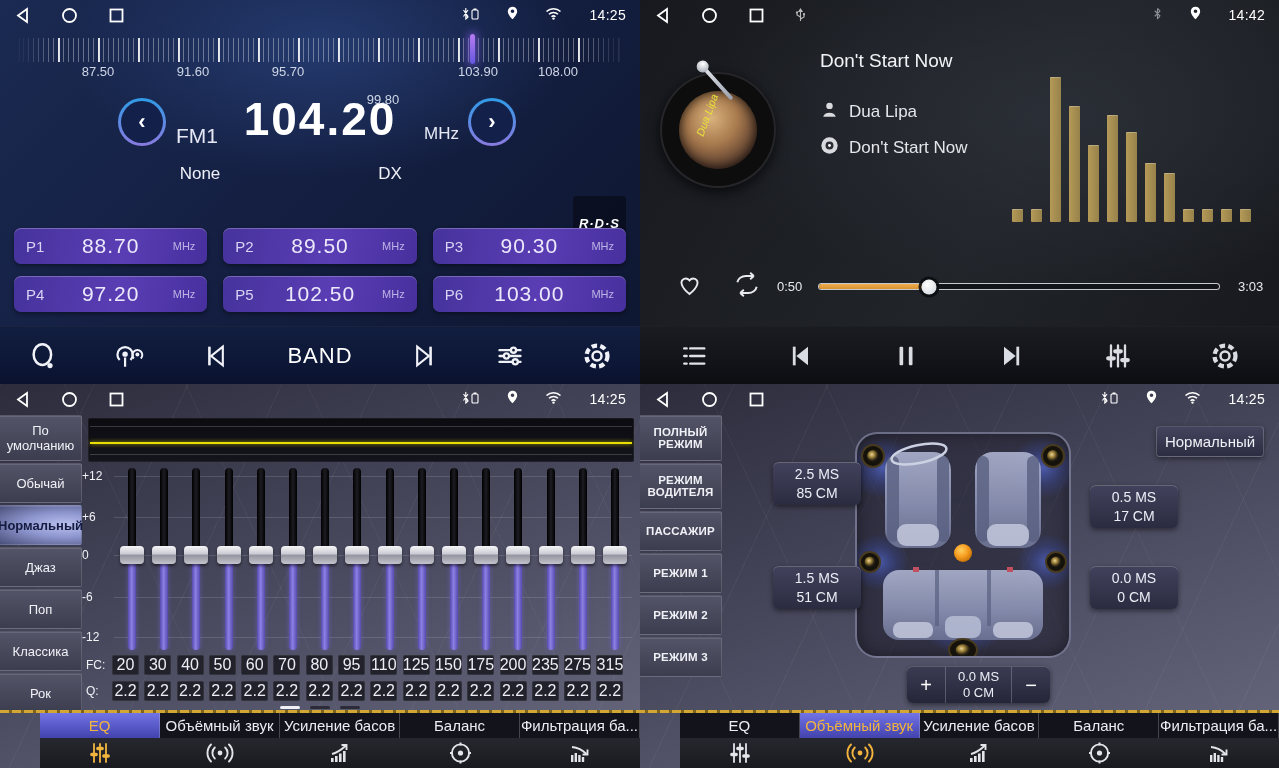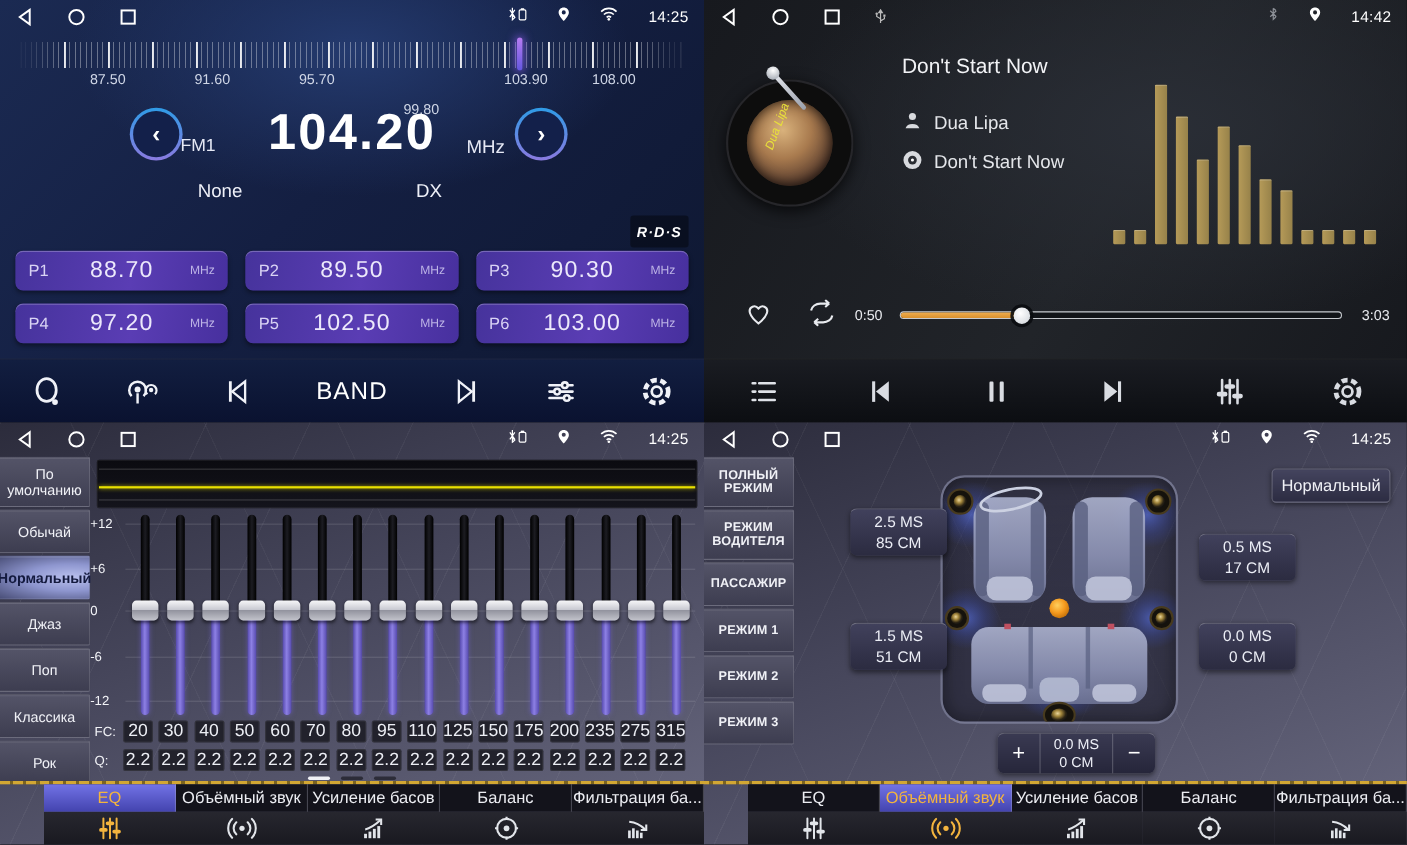--- a/index.html
+++ b/index.html
@@ -24,28 +24,28 @@
       repeating-linear-gradient(90deg, rgba(255,255,255,.35) 0 1px, transparent 1px 5px);
     -webkit-mask-image:linear-gradient(90deg,transparent,#000 6%,#000 94%,transparent); }
   .scale-indicator { position:absolute; top:34px; width:5px; height:30px; border-radius:3px;
     background:linear-gradient(180deg,#b87cf2,#6457e0); box-shadow:0 0 8px 2px rgba(130,90,230,.7); }
   .scale-labels { position:absolute; left:0; top:64px; width:640px; height:16px; }
   .scale-labels span { position:absolute; transform:translateX(-50%); color:#cfd6e6; font-size:13px; }
   .fm-arrow { position:absolute; width:48px; height:48px; border-radius:50%;
     background:linear-gradient(180deg,#2f9be6,#8a7ae0) border-box; padding:3px; cursor:pointer; }
   .fm-arrow .inner { width:100%; height:100%; border-radius:50%; background:#13204a;
     display:flex; align-items:center; justify-content:center; color:#fff; font-size:22px; font-weight:bold; }
-  .band-name { position:absolute; left:164px; top:124px; color:#e6e9f5; font-size:16px; }
+  .band-name { position:absolute; left:176px; top:124px; color:#e6e9f5; font-size:21px; }
   .freq-big { position:absolute; left:0; right:0; top:92px; text-align:center; color:#fff;
     font-size:46px; font-weight:bold; letter-spacing:2px; }
   .freq-unit { position:absolute; left:424px; top:124px; color:#e6e9f5; font-size:17px; }
   .ps-name { position:absolute; left:160px; top:164px; width:80px; text-align:center; color:#eef0f8; font-size:17px; }
   .dx-mode { position:absolute; left:360px; top:164px; width:60px; text-align:center; color:#eef0f8; font-size:17px; }
   .rds-badge { position:absolute; right:14px; top:196px; color:#fff; font-size:13px; font-weight:bold;
-    font-style:italic; background:rgba(0,0,0,.4); border-radius:3px; padding:7px 6px; letter-spacing:1px; }
+    font-style:italic; background:rgba(0,0,0,.4); border-radius:3px; padding:20px 6px; letter-spacing:1px; }
   .presets { position:absolute; left:14px; top:228px; width:612px; display:grid;
     grid-template-columns:1fr 1fr 1fr; gap:12px 16px; }
   .preset { height:36px; border-radius:7px; cursor:pointer;
     background:linear-gradient(100deg,#46339c 0%, #5a3db4 55%, #47309e 100%);
     box-shadow:inset 0 1px 0 rgba(255,255,255,.25), 0 2px 4px rgba(0,0,0,.4);
     display:flex; align-items:center; padding:0 12px; }
   .preset .p-label { color:#d9d3f4; font-size:15px; width:34px; }
   .preset .p-freq { color:#ece9fb; font-size:21px; flex:1; text-align:center; letter-spacing:1px; }
   .preset .p-unit { color:#bdb4e6; font-size:11px; width:34px; text-align:right; }
   .toolbar { position:absolute; left:0; bottom:0; width:100%; height:58px;

